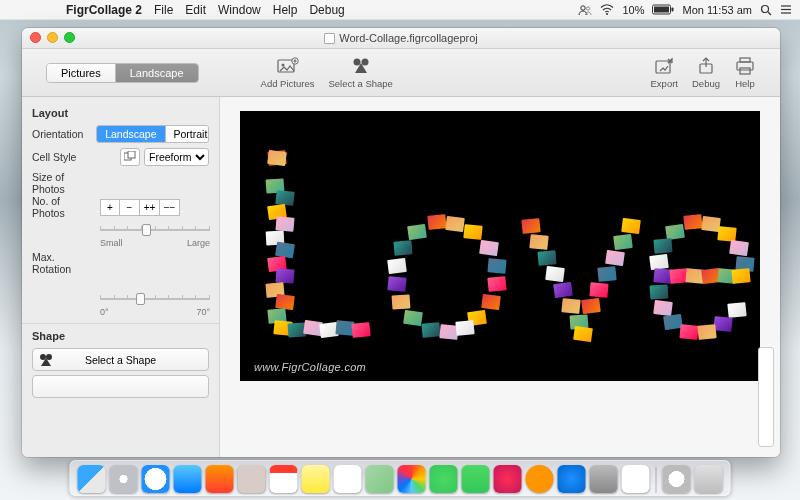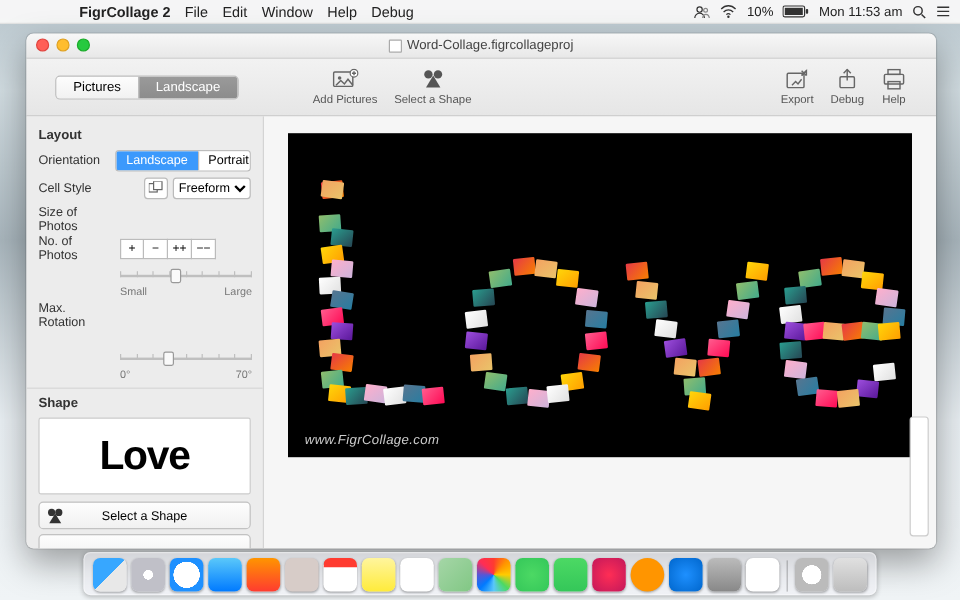--- a/index.html
+++ b/index.html
@@ -328,21 +328,20 @@
             <div class="knob" style="left:36px"></div>
           </div>
         </div>
         <div class="slider-labels">
           <span>0°</span>
           <span>70°</span>
         </div>
 
         <hr class="hr">
         <div class="section-title">Shape</div>
-        <div class="shape-preview">Love</div>
 
         <button class="shape-btn">
           <span class="si">
               <svg width="16" height="14" viewBox="0 0 16 14">
                 <circle cx="5" cy="4" r="3" fill="#333"></circle>
                 <circle cx="11" cy="4" r="3" fill="#333"></circle>
                 <path d="M8 5 L3 13 L13 13 Z" fill="#333"></path>
               </svg>
             </span>
           <span class="sl">Select a Shape</span>

